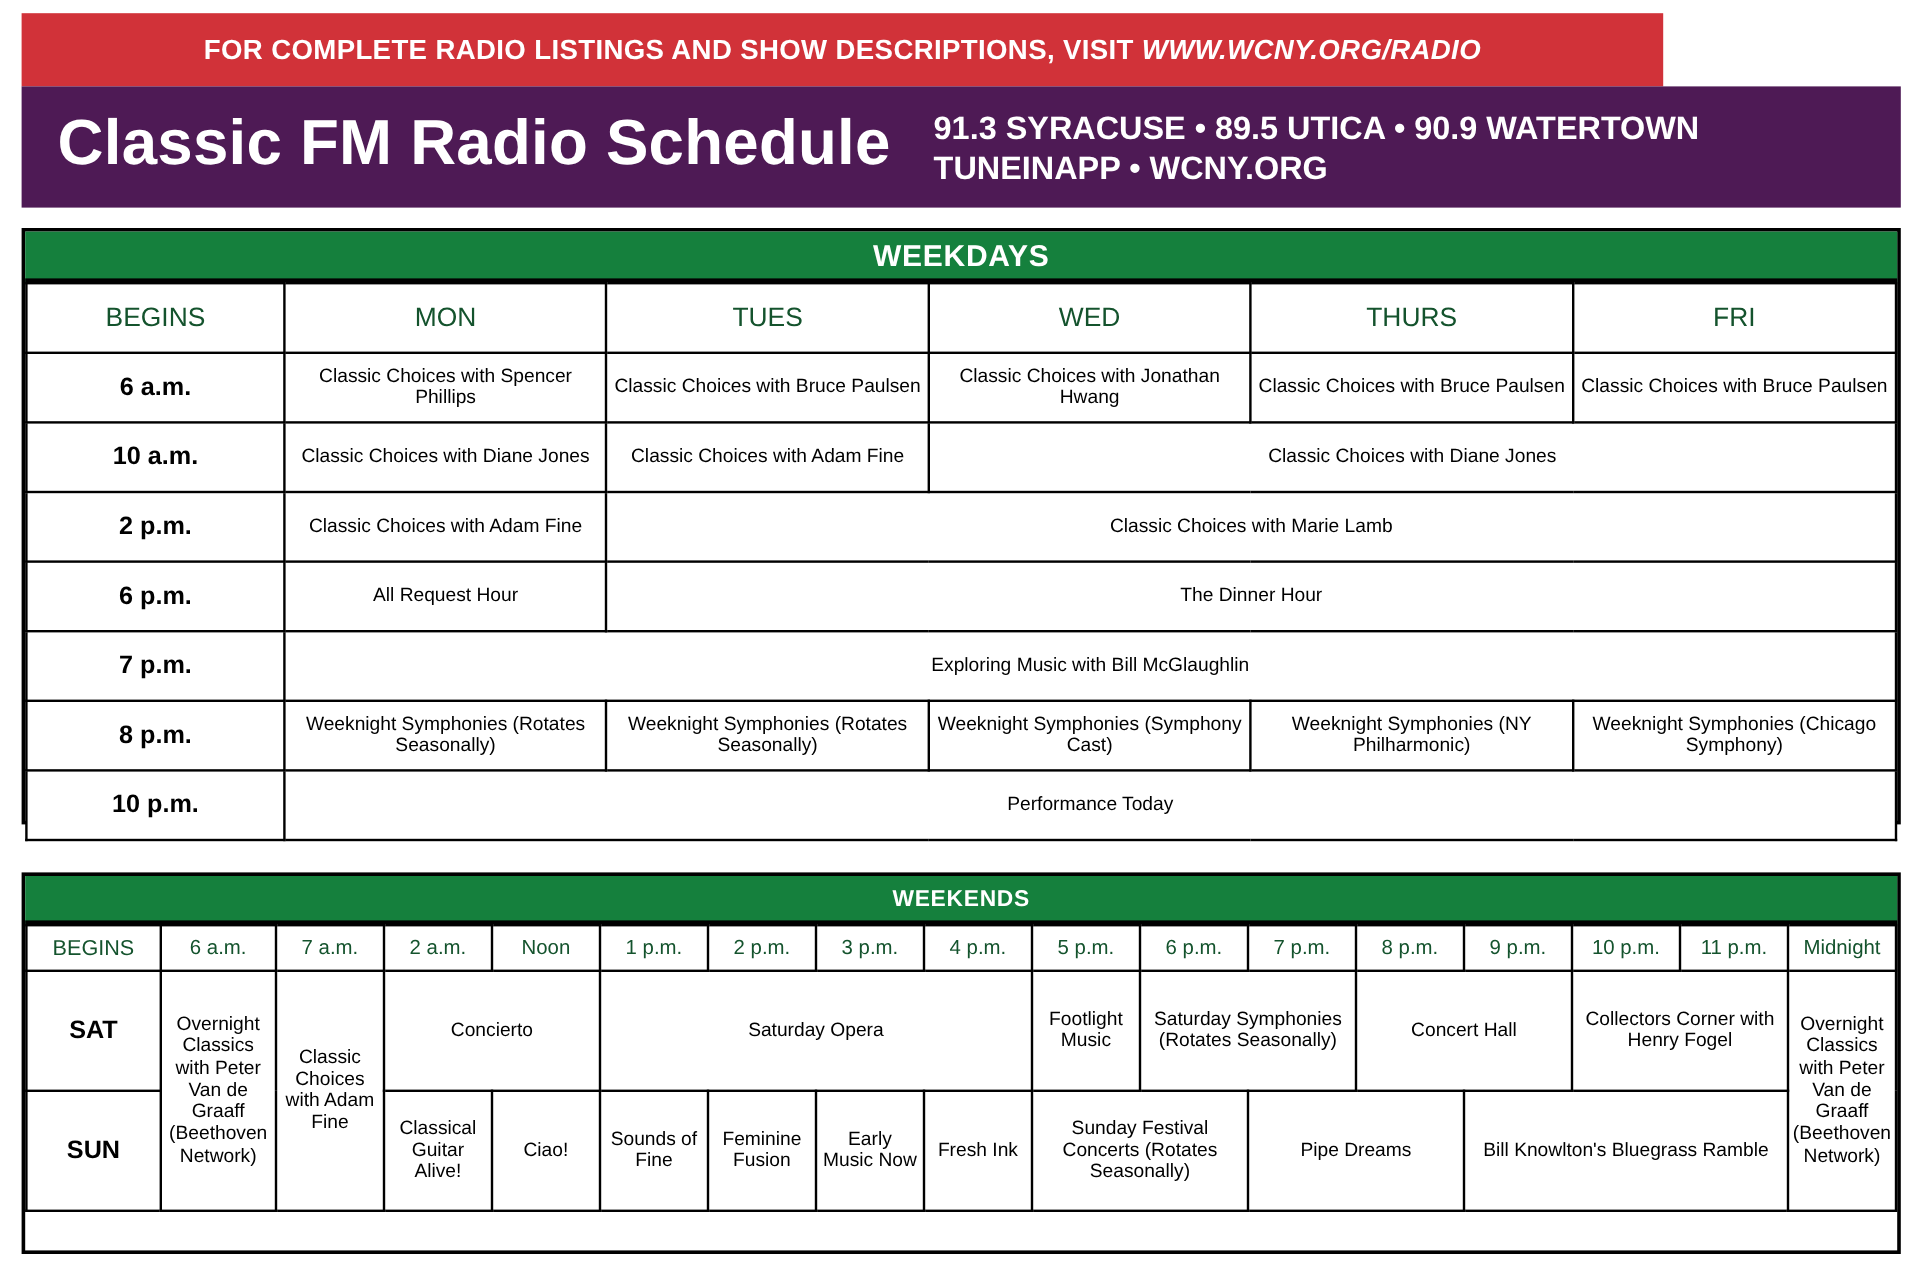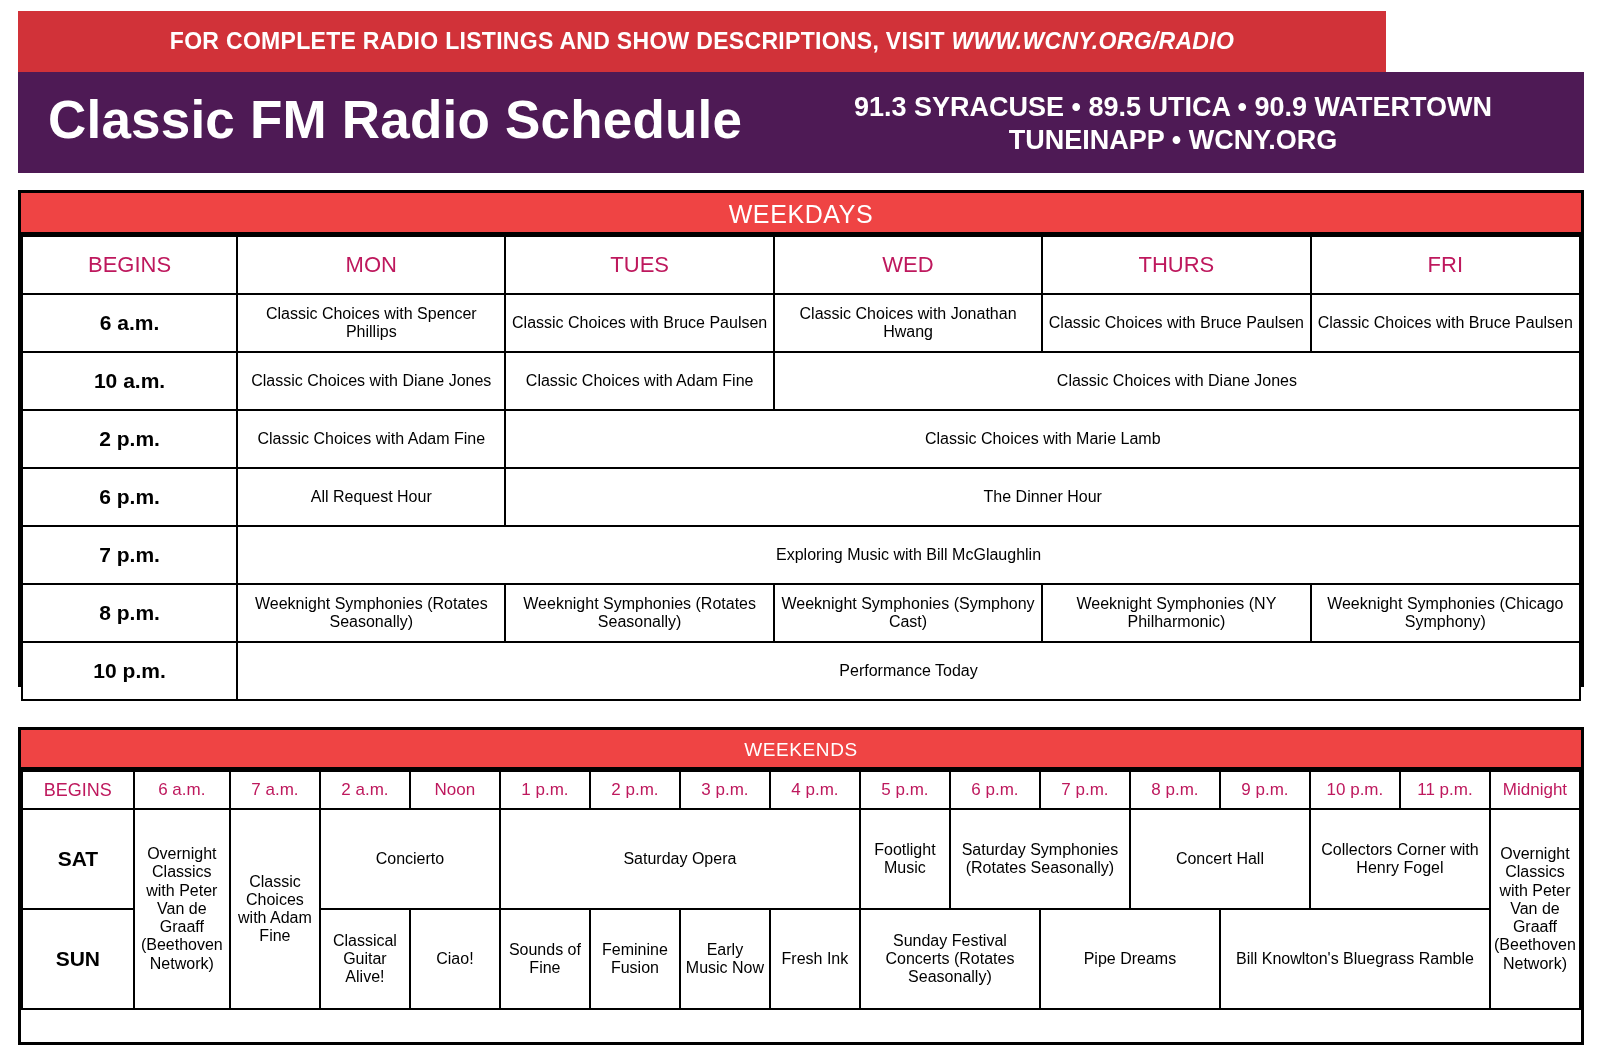--- a/index.html
+++ b/index.html
@@ -47,21 +47,20 @@
     color: #ffffff;
     font-size: 53px;
     font-weight: bold;
     white-space: nowrap;
     letter-spacing: 0.2px;
   }
   .title-right {
     position: absolute;
     left: 760px; top: 19px;
     width: 790px;
-    text-align: center;
     color: #ffffff;
   }
   .title-freq {
     font-size: 27px;
     font-weight: bold;
     white-space: nowrap;
     line-height: 1.22;
   }
   .title-apps {
     font-size: 27px;
@@ -70,43 +69,43 @@
     line-height: 1.22;
   }
 
   
   .sched-block {
     position: absolute;
     border: 3px solid #000000;
     background: #ffffff;
   }
   .block-head {
-    background: #ef4444;
+    background: #15803d;
     color: #ffffff;
     text-align: center;
-    font-weight: normal;
+    font-weight: bold;
     letter-spacing: 0.6px;
   }
   table.sched {
     border-collapse: collapse;
     width: 100%;
     table-layout: fixed;
   }
   table.sched td, table.sched th {
     border: 2px solid #000000;
     text-align: center;
     vertical-align: middle;
     background: #ffffff;
     font-weight: normal;
     padding: 2px 3px;
   }
   td.lav, th.lav { background: #c8bad5; }
   .colhead {
     font-weight: bold;
-    color: #be185d;
+    color: #14532d;
   }
 
   
   #weekdays-block {
     left: 18px; top: 190px;
     width: 1566px; height: 497px;
   }
   #weekdays-block .block-head {
     height: 42px; line-height: 42px;
     font-size: 25px;

